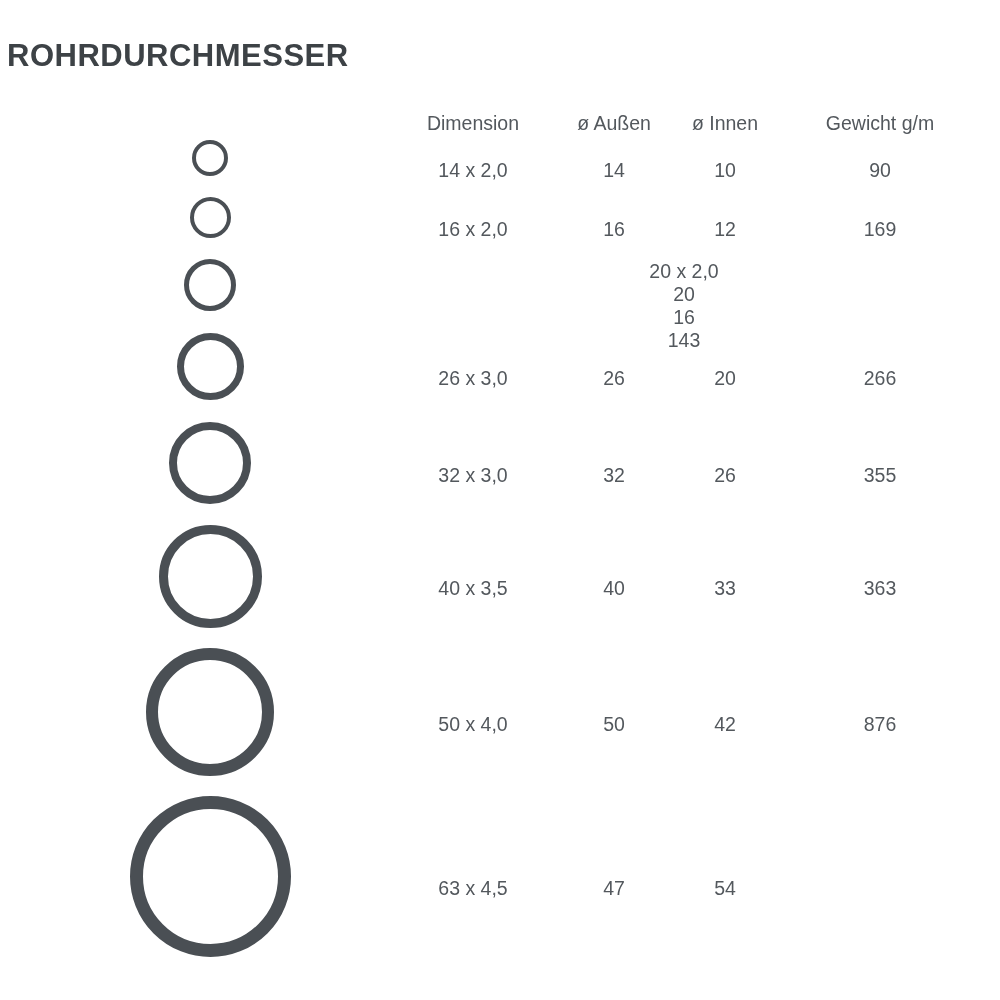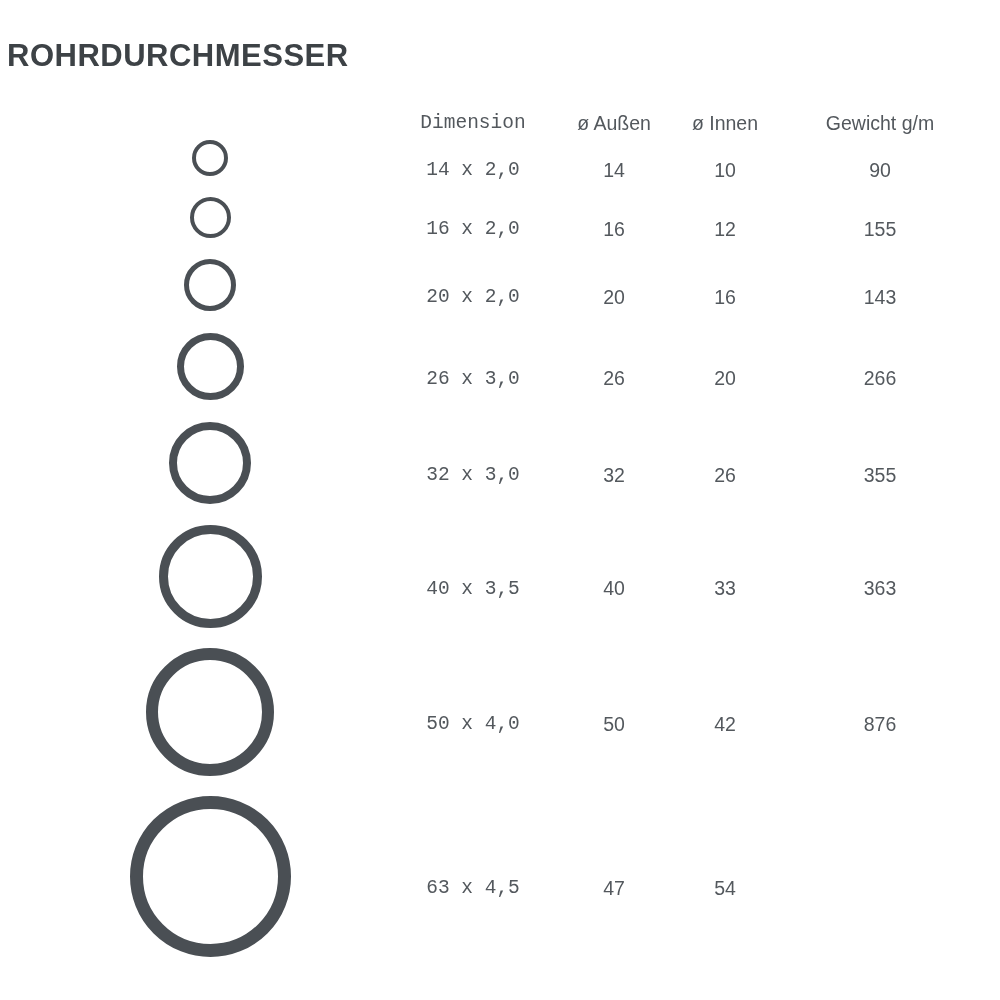--- a/index.html
+++ b/index.html
@@ -46,21 +46,21 @@
     height: 38px;
     color: #5fb3dd;
     font-size: 19.5px;
   }
   .cell {
     text-align: center;
     font-size: 19.5px;
     color: #53585d;
     white-space: nowrap;
   }
-  .c-dim   { width: 170px; font-family: Liberation Mono, monospace; }
+  .c-dim   { width: 170px; }
   .c-out   { width: 112px; }
   .c-in    { width: 110px; }
   .c-weight{ width: 200px; }
 
   
   .circles {
     position: absolute;
     left: 60px;
     top: 130px;
     width: 300px;
@@ -124,23 +124,23 @@
         <div class="row" style="height: 56px;">
           <div class="cell c-dim">14 x 2,0</div>
           <div class="cell c-out">14</div>
           <div class="cell c-in">10</div>
           <div class="cell c-weight">90</div>
         </div>
         <div class="row" style="height: 62px;">
           <div class="cell c-dim">16 x 2,0</div>
           <div class="cell c-out">16</div>
           <div class="cell c-in">12</div>
-          <div class="cell c-weight">155</div>
+          <div class="cell c-weight">169</div>
         </div>
-        <div class="row" style="height: 74px;">
+        <div class="row" style="height: 74px; flex-direction: column;">
           <div class="cell c-dim">20 x 2,0</div>
           <div class="cell c-out">20</div>
           <div class="cell c-in">16</div>
           <div class="cell c-weight">143</div>
         </div>
         <div class="row" style="height: 89px;">
           <div class="cell c-dim">26 x 3,0</div>
           <div class="cell c-out">26</div>
           <div class="cell c-in">20</div>
           <div class="cell c-weight">266</div>

